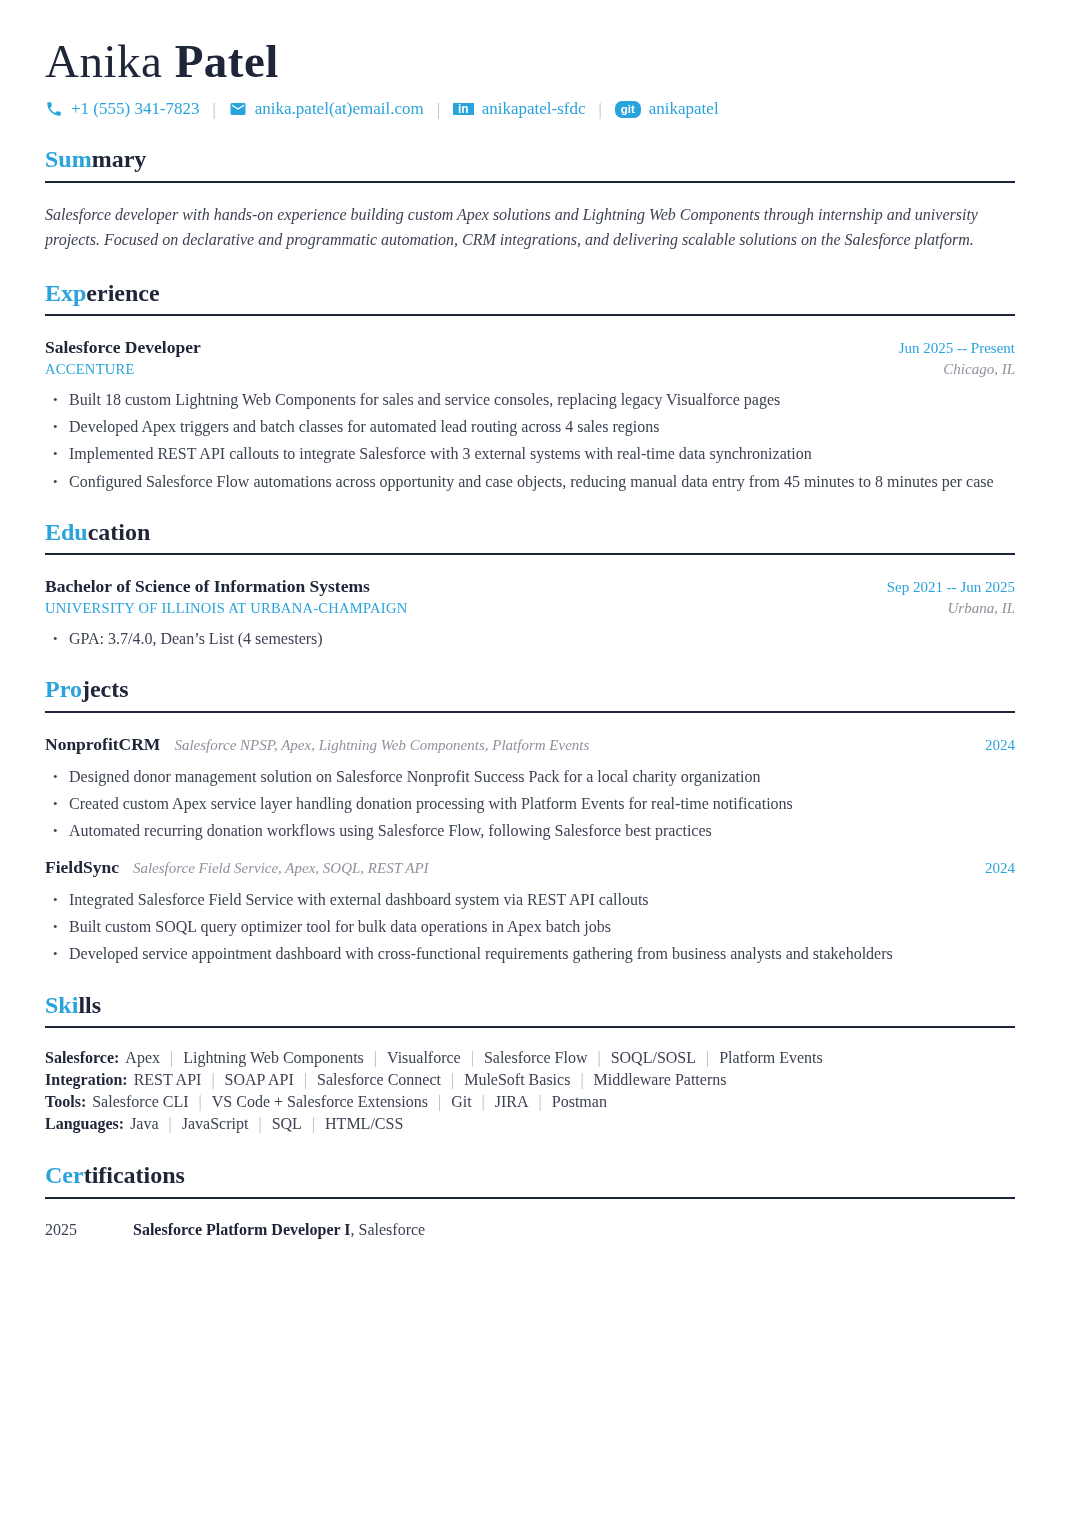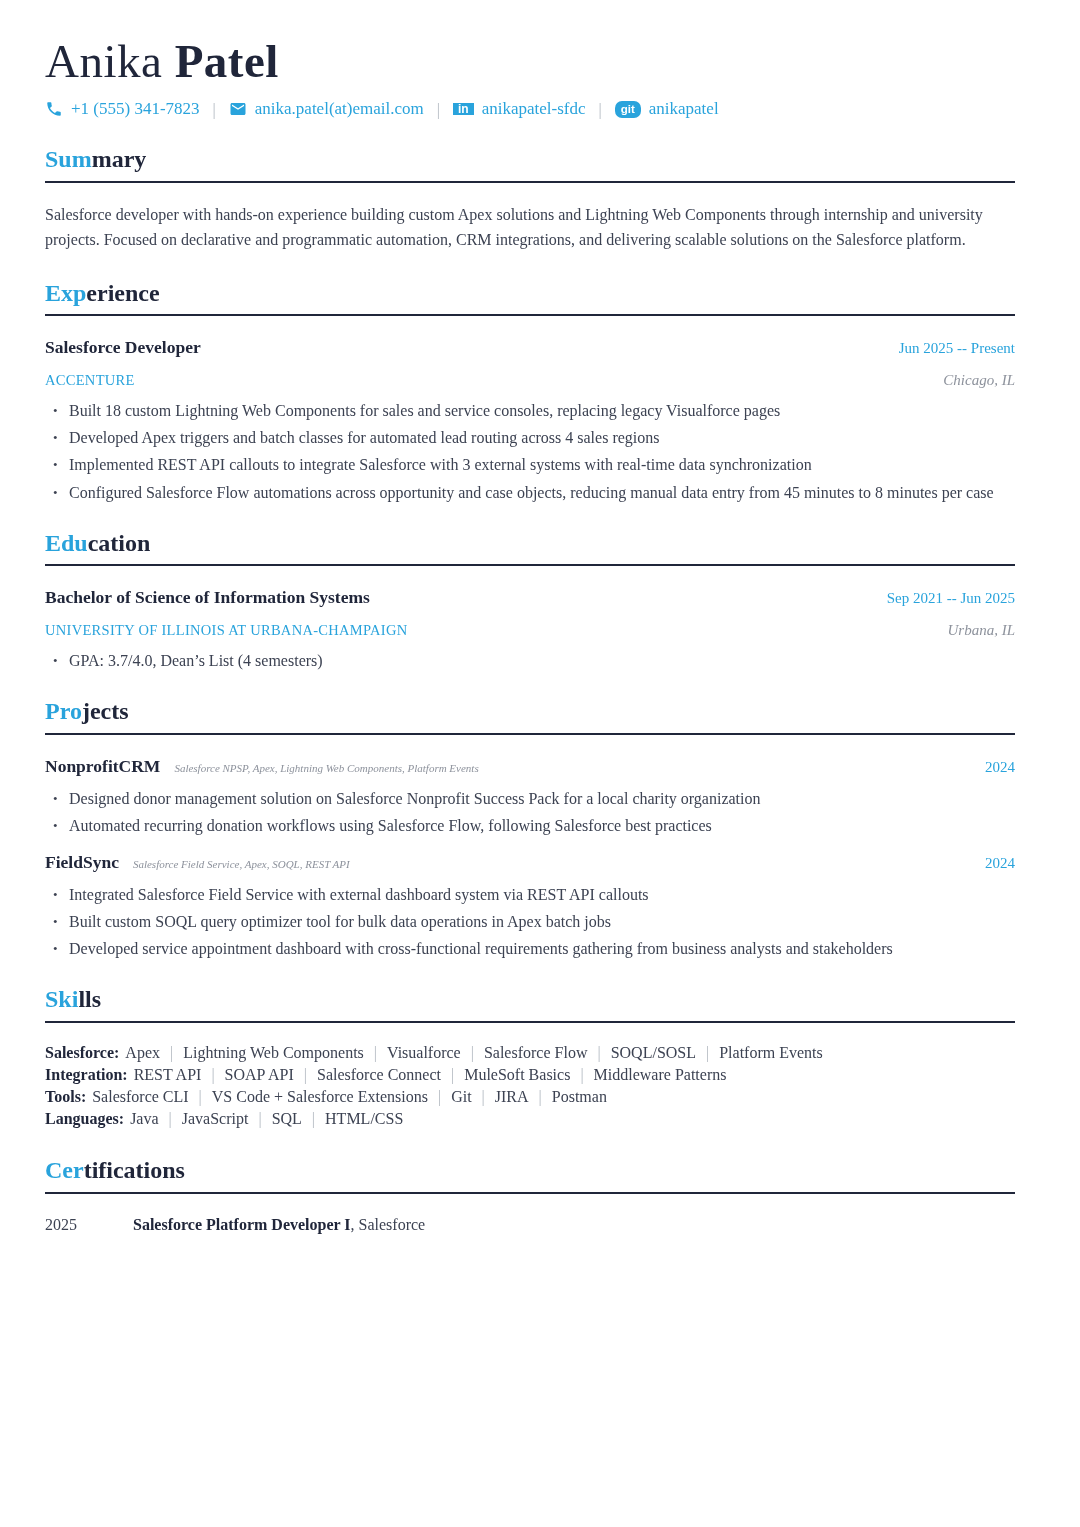--- a/index.html
+++ b/index.html
@@ -72,20 +72,21 @@
   .rule{
     border:none;
     border-top:2.5px solid var(--dark);
     margin:7px 0 0 0;
   }
   .summary-text{
     margin:19px 0 0 0;
     font-size:16px;
     line-height:1.58;
     color:var(--body);
+    font-style:italic;
   }
   
   .entry{margin-top:21px;}
   .entry + .entry{margin-top:16px;}
   .erow{
     display:flex;
     justify-content:space-between;
     align-items:baseline;
   }
   .job-title{
@@ -100,21 +101,21 @@
   .company{
     font-size:14.5px;
     color:var(--accent);
     letter-spacing:.3px;
   }
   .loc{
     font-size:15px;
     font-style:italic;
     color:var(--muted);
   }
-  .erow.sub{margin-top:14px;}
+  .erow.sub{margin-top:3px;}
   ul.bullets{
     list-style:none;
     margin:11px 0 0 0;
     padding:0 0 0 8px;
   }
   ul.bullets li{
     position:relative;
     padding-left:16px;
     font-size:16px;
     line-height:1.32;
@@ -130,21 +131,21 @@
     line-height:1.65;
     color:var(--body);
   }
   
   .proj-name{
     font-size:17.5px;
     font-weight:700;
     color:var(--dark);
   }
   .proj-tech{
-    font-size:11px;
+    font-size:15px;
     font-style:italic;
     color:var(--muted);
     margin-left:14px;
   }
   .proj-year{
     font-size:15px;
     color:var(--accent);
   }
   
   .skills-block{margin-top:19px;}
@@ -269,20 +270,21 @@
     <h2 class="sec-h"><span class="accent">Pro</span><span>jects</span></h2>
     <hr class="rule">
 
     <div class="entry">
       <div class="erow">
         <span><span class="proj-name">NonprofitCRM</span><span class="proj-tech">Salesforce NPSP, Apex, Lightning Web Components, Platform Events</span></span>
         <span class="proj-year">2024</span>
       </div>
       <ul class="bullets">
         <li>Designed donor management solution on Salesforce Nonprofit Success Pack for a local charity organization</li>
+        <li>Created custom Apex service layer handling donation processing with Platform Events for real-time notifications</li>
         <li>Automated recurring donation workflows using Salesforce Flow, following Salesforce best practices</li>
       </ul>
     </div>
 
     <div class="entry">
       <div class="erow">
         <span><span class="proj-name">FieldSync</span><span class="proj-tech">Salesforce Field Service, Apex, SOQL, REST API</span></span>
         <span class="proj-year">2024</span>
       </div>
       <ul class="bullets">

